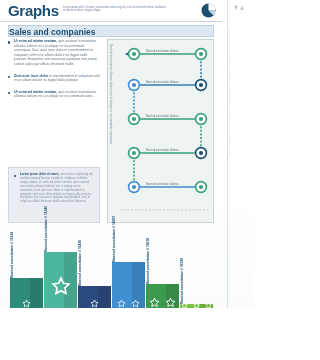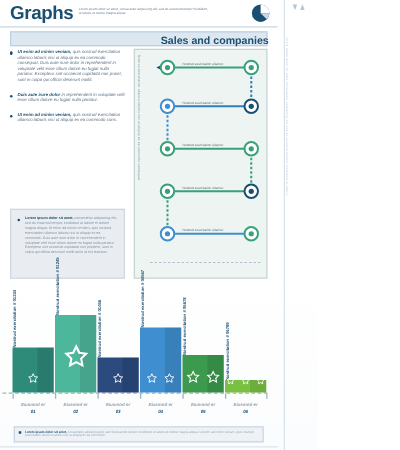--- a/index.html
+++ b/index.html
@@ -3,21 +3,21 @@
 <meta charset="utf-8">
 <style>
   html,body{margin:0;padding:0;}
   body{
     width:254px;height:360px;overflow:hidden;
     background:#ffffff;
     font-family:"Liberation Sans", sans-serif;
     -webkit-font-smoothing:antialiased;
   }
   .page{
-    position:relative;width:254px;height:360px;
+    position:relative;width:254px;height:308px;
     background:linear-gradient(180deg,#ffffff 0%,#ffffff 60%,#fbfcfd 100%);
     box-sizing:border-box;
     overflow:hidden;
   }
 
   
   .header{position:absolute;left:0;top:0;width:254px;height:23px;}
   .title{
     position:absolute;left:8px;top:2px;
     font-size:15px;font-weight:bold;color:#1b4f72;letter-spacing:-0.3px;
@@ -46,21 +46,21 @@
     font-size:2.4px;letter-spacing:0.25px;color:#b9c6d2;white-space:nowrap;
   }
 
   
   .banner{
     position:absolute;left:8px;top:25px;width:206px;height:12px;
     background:#dde7f0;border:1px solid #bdd0e0;
     box-sizing:border-box;
   }
   .banner-label{
-    position:absolute;left:0;top:1px;width:206px;text-align:right;
+    position:absolute;left:0;top:1px;width:206px;text-align:left;
     font-size:8.5px;font-weight:bold;color:#1b4f72;
   }
 
   
   .content{
     position:absolute;left:8px;top:39px;width:206px;height:190px;
   }
 
   
   .bullets{position:absolute;left:0;top:0;width:92px;}

